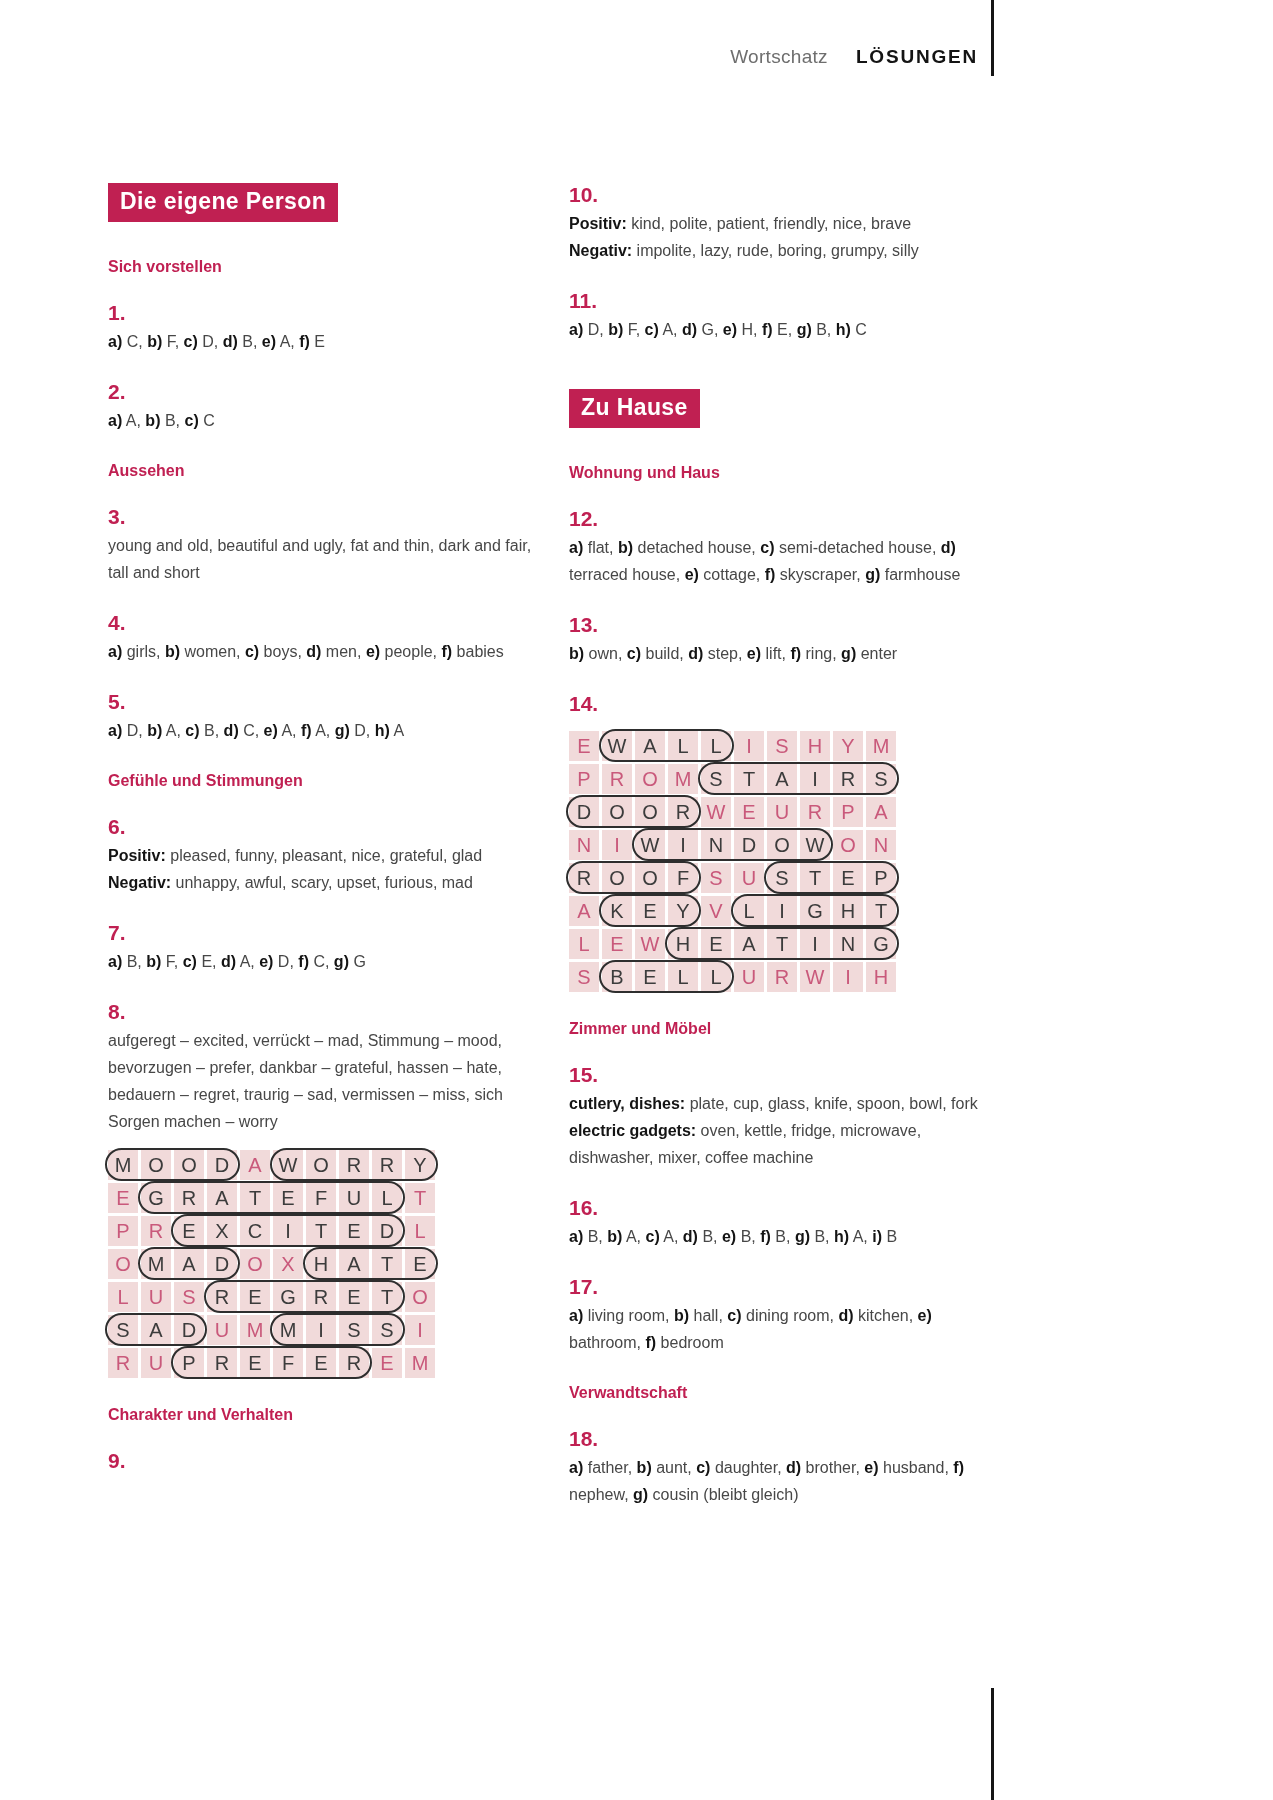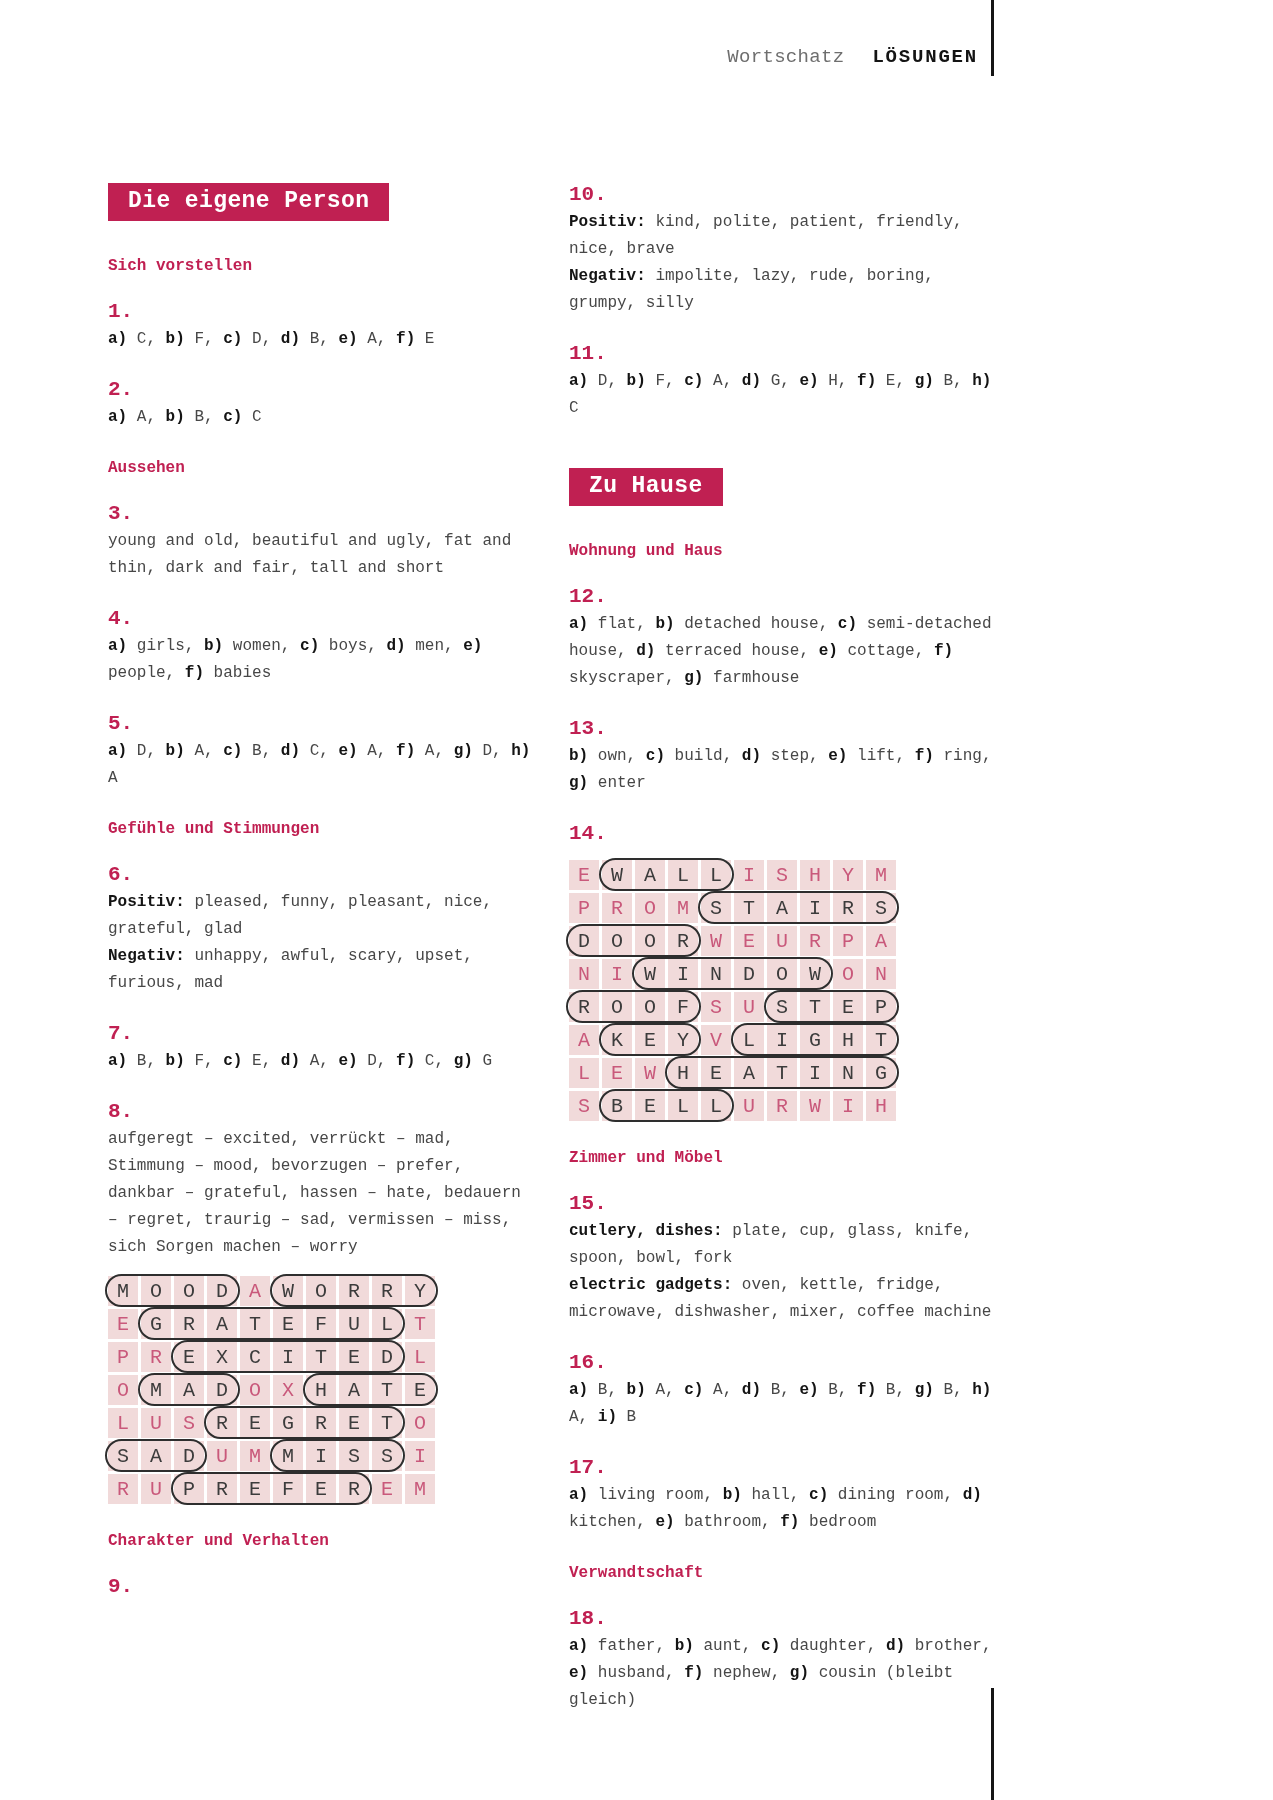--- a/index.html
+++ b/index.html
@@ -1,33 +1,33 @@
 <!DOCTYPE html>
 <html style="--accent: #c02052; --cellbg: #f1dada; --pink: #c9597b;"><head>
 <meta charset="utf-8">
 <style>
   html,body{margin:0;padding:0;}
   body{width:1273px;height:1800px;background:#ffffff;font-family:"Liberation Sans",sans-serif;}
-  .page{position:relative;width:1056px;height:1800px;background:#fff;overflow:hidden;font-family:Liberation Mono, monospace;}
+  .page{position:relative;width:1056px;height:1800px;background:#fff;overflow:hidden;}
 
   
   .header{position:absolute;top:46px;left:0;width:978px;text-align:right;font-size:19px;white-space:nowrap;}
   .header .section{color:#6e6e6e;margin-right:28px;letter-spacing:.3px;}
   .header .lsg{color:#141414;font-weight:700;letter-spacing:1.8px;}
   .topbar{position:absolute;left:991px;top:0;width:3px;height:76px;background:#151515;}
   .bottombar{position:absolute;left:991px;top:1688px;width:3px;height:112px;background:#151515;}
   .pagenum{position:absolute;left:1014px;top:1802px;color:var(--accent);font-size:20px;}
 
   
   .content{position:absolute;left:108px;top:183px;display:flex;gap:37px;}
   .col{width:424px;}
   .col > :first-child{margin-top:0 !important;}
 
   .banner{display:inline-block;background:var(--accent);color:#fff;font-size:23px;font-weight:700;
-          padding:5px 20px 7px;letter-spacing:.4px;margin:0 0 8px;}
+          padding:5px 12px 7px;letter-spacing:.4px;margin:0 0 8px;}
   .banner.spaced{margin-top:46px;}
   .subheading{color:var(--accent);font-size:16px;font-weight:700;margin:28px 0 6px;}
   .item-num{color:var(--accent);font-size:21px;font-weight:700;margin:25px 0 3px;}
   .item-text{color:#474747;font-size:16px;line-height:27px;}
   .item-text b{color:#141414;}
 
   
   .wordsearch{margin:15px 0 4px;}
   .ws-row{display:flex;position:relative;margin-bottom:3px;}
   .ws-cell{width:30px;height:30px;margin-right:3px;background:var(--cellbg);color:#3c3c3c;

